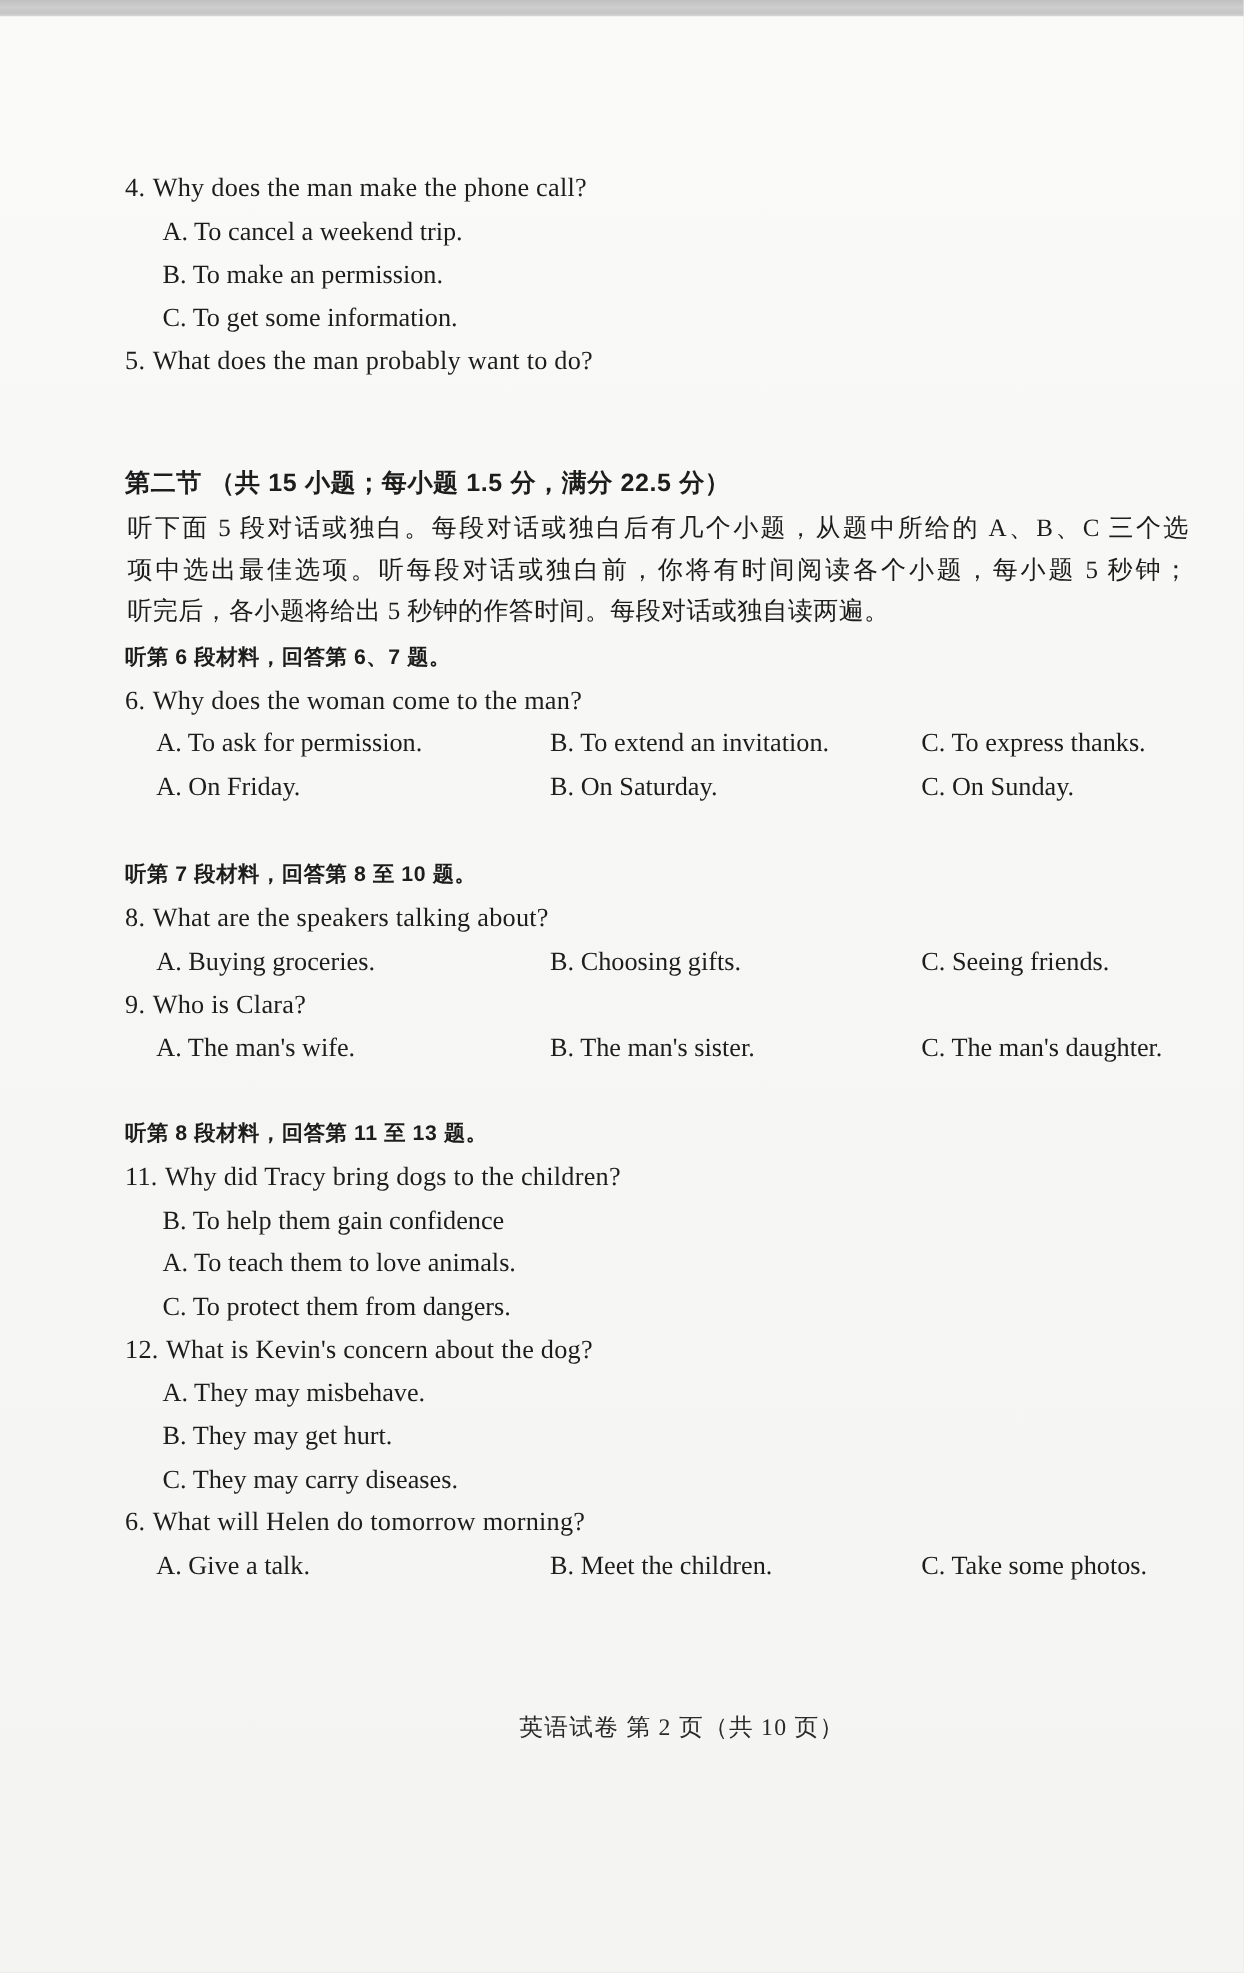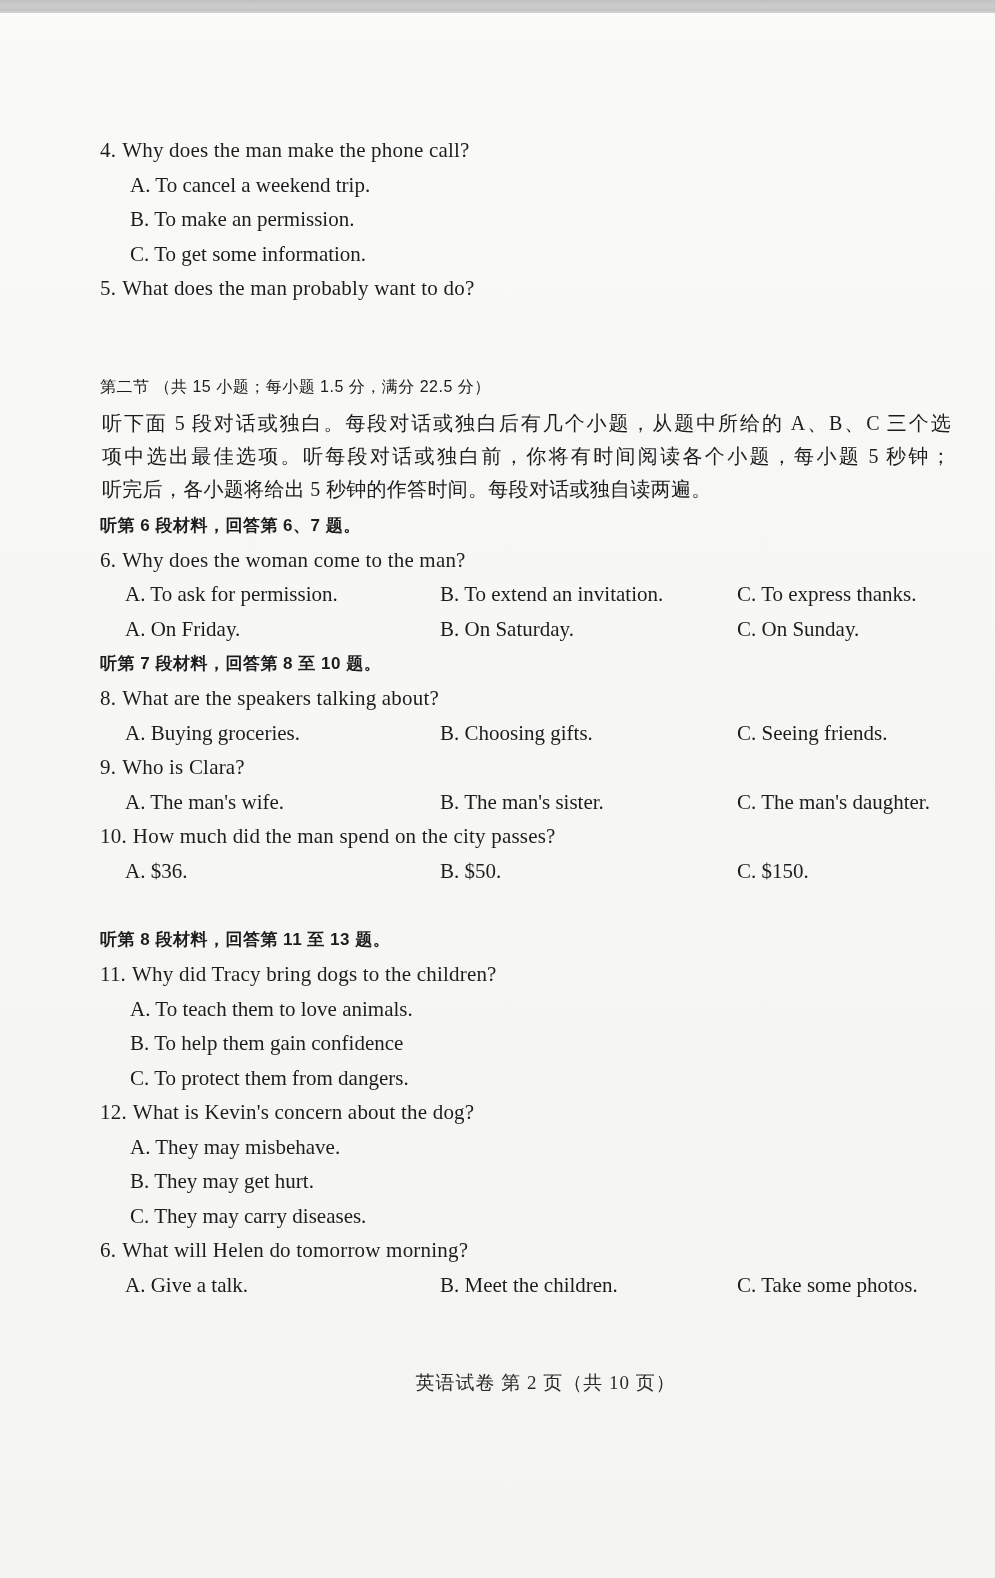--- a/index.html
+++ b/index.html
@@ -24,21 +24,21 @@
   .q-num{padding-right:6px;}
   .opt.stacked{padding-left:30px;font-family:Liberation Serif, serif;}
   .opt-row{
     display:grid;
     grid-template-columns:315px 297px 1fr;
     padding-left:25px;
   }
   .opt-row .opt{white-space:nowrap;}
   .sec-head{
     font-family:"Liberation Sans","DejaVu Sans",sans-serif;
-    font-weight:400;font-size:16px;line-height:36px;letter-spacing:.5px;
+    font-weight:700;font-size:20px;line-height:36px;letter-spacing:.5px;
     white-space:nowrap;
   }
   .mat-head{
     font-family:"Liberation Sans","DejaVu Sans",sans-serif;
     font-weight:700;font-size:17px;line-height:35px;letter-spacing:.5px;
     white-space:nowrap;
   }
   .para{margin:2px;font-family:Liberation Serif, serif;}
   .para-line{
     font-size:20px;line-height:33px;letter-spacing:.3px;
@@ -83,50 +83,42 @@
           <div class="opt">C. To express thanks.</div>
         </div>
       </section>
       <section class="q">
         <div class="line opt-row">
           <div class="opt">A. On Friday.</div>
           <div class="opt">B. On Saturday.</div>
           <div class="opt">C. On Sunday.</div>
         </div>
       </section>
-      <div class="line mat-head" style="">听第 7 段材料，回答第 8 至 10 题。</div>
+      <div class="line mat-head" style="margin-top: 36px;">听第 7 段材料，回答第 8 至 10 题。</div>
       <section class="q">
         <div class="line q-head"><span class="q-num">8.</span><span class="q-stem">What are the speakers talking about?</span></div>
         <div class="line opt-row">
           <div class="opt">A. Buying groceries.</div>
           <div class="opt">B. Choosing gifts.</div>
           <div class="opt">C. Seeing friends.</div>
         </div>
       </section>
       <section class="q">
         <div class="line q-head"><span class="q-num">9.</span><span class="q-stem">Who is Clara?</span></div>
         <div class="line opt-row">
           <div class="opt">A. The man's wife.</div>
           <div class="opt">B. The man's sister.</div>
           <div class="opt">C. The man's daughter.</div>
         </div>
       </section>
-      <section class="q">
-        <div class="line q-head"><span class="q-num">10.</span><span class="q-stem">How much did the man spend on the city passes?</span></div>
-        <div class="line opt-row">
-          <div class="opt">A. $36.</div>
-          <div class="opt">B. $50.</div>
-          <div class="opt">C. $150.</div>
-        </div>
-      </section>
       <div class="line mat-head" style="margin-top: 34px;">听第 8 段材料，回答第 11 至 13 题。</div>
       <section class="q">
         <div class="line q-head"><span class="q-num">11.</span><span class="q-stem">Why did Tracy bring dogs to the children?</span></div>
+        <div class="line opt stacked">B. To help them gain confidence</div>
         <div class="line opt stacked">A. To teach them to love animals.</div>
-        <div class="line opt stacked">B. To help them gain confidence</div>
         <div class="line opt stacked">C. To protect them from dangers.</div>
       </section>
       <section class="q">
         <div class="line q-head"><span class="q-num">12.</span><span class="q-stem">What is Kevin's concern about the dog?</span></div>
         <div class="line opt stacked">A. They may misbehave.</div>
         <div class="line opt stacked">B. They may get hurt.</div>
         <div class="line opt stacked">C. They may carry diseases.</div>
       </section>
       <section class="q">
         <div class="line q-head"><span class="q-num">6.</span><span class="q-stem">What will Helen do tomorrow morning?</span></div>

